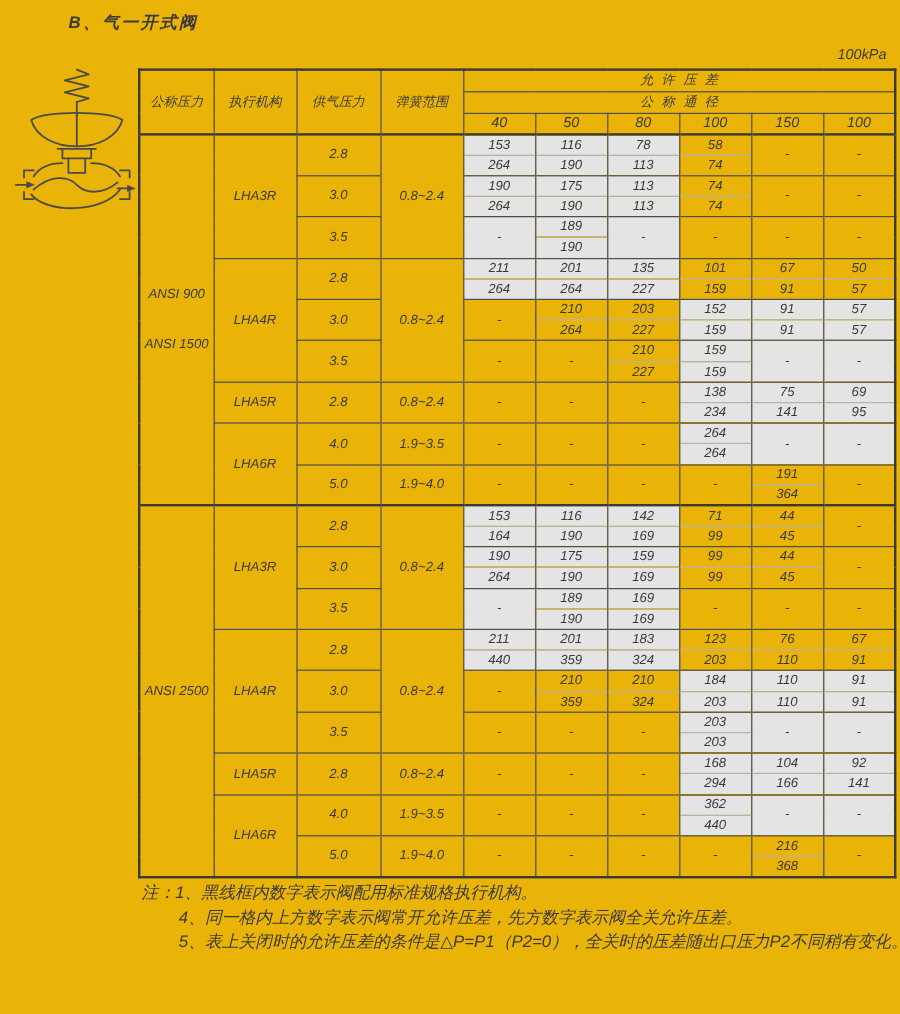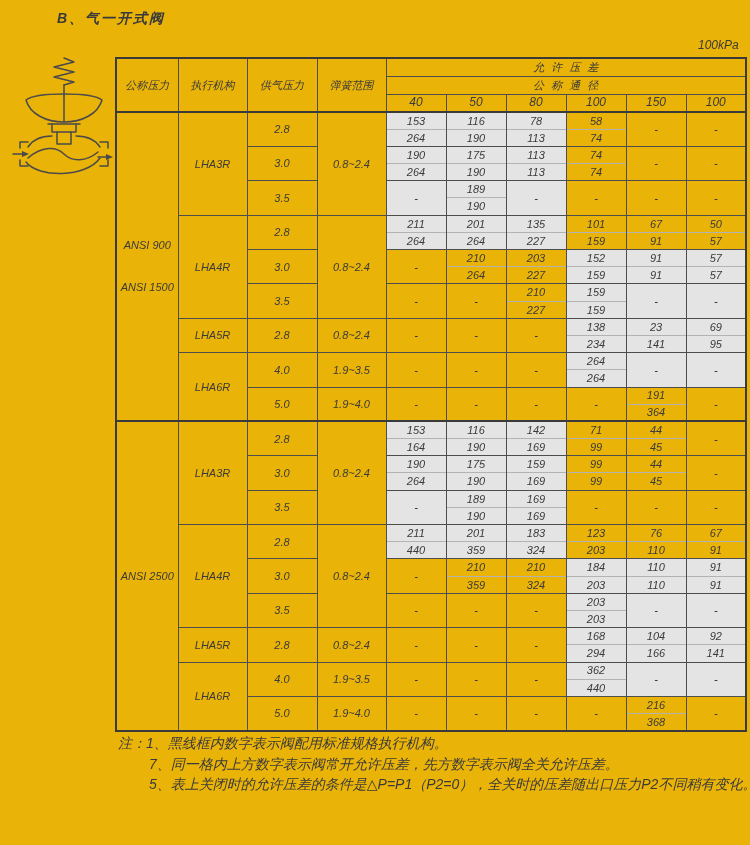--- a/index.html
+++ b/index.html
@@ -192,21 +192,21 @@
             <td class="g">159</td>
           </tr>
           <tr class="grp">
             <td rowspan="2" class="lbl">LHA5R</td>
             <td rowspan="2" class="lbl">2.8</td>
             <td rowspan="2" class="lbl">0.8~2.4</td>
             <td rowspan="2">-</td>
             <td rowspan="2">-</td>
             <td rowspan="2">-</td>
             <td class="g">138</td>
-            <td class="g">23</td>
+            <td class="g">75</td>
             <td class="g">69</td>
           </tr>
           <tr class="pair">
             <td class="g">234</td>
             <td class="g">141</td>
             <td class="g">95</td>
           </tr>
           <tr class="grp">
             <td rowspan="4" class="lbl">LHA6R</td>
             <td rowspan="2" class="lbl">4.0</td>
@@ -371,17 +371,17 @@
           </tr>
           <tr class="pair">
             <td>368</td>
           </tr>
         </tbody>
     </table>
   </div>
 
   <div class="notes">
     <div class="note-line"><span>注：</span><span>1、黑线框内数字表示阀配用标准规格执行机构。</span></div>
-    <div class="note-line shift"><span>7、同一格内上方数字表示阀常开允许压差，先方数字表示阀全关允许压差。</span></div>
+    <div class="note-line shift"><span>4、同一格内上方数字表示阀常开允许压差，先方数字表示阀全关允许压差。</span></div>
     <div class="note-line shift"><span>5、表上关闭时的允许压差的条件是△P=P1（P2=0），全关时的压差随出口压力P2不同稍有变化。</span></div>
   </div>
 
 </div>
 
 </body></html>

